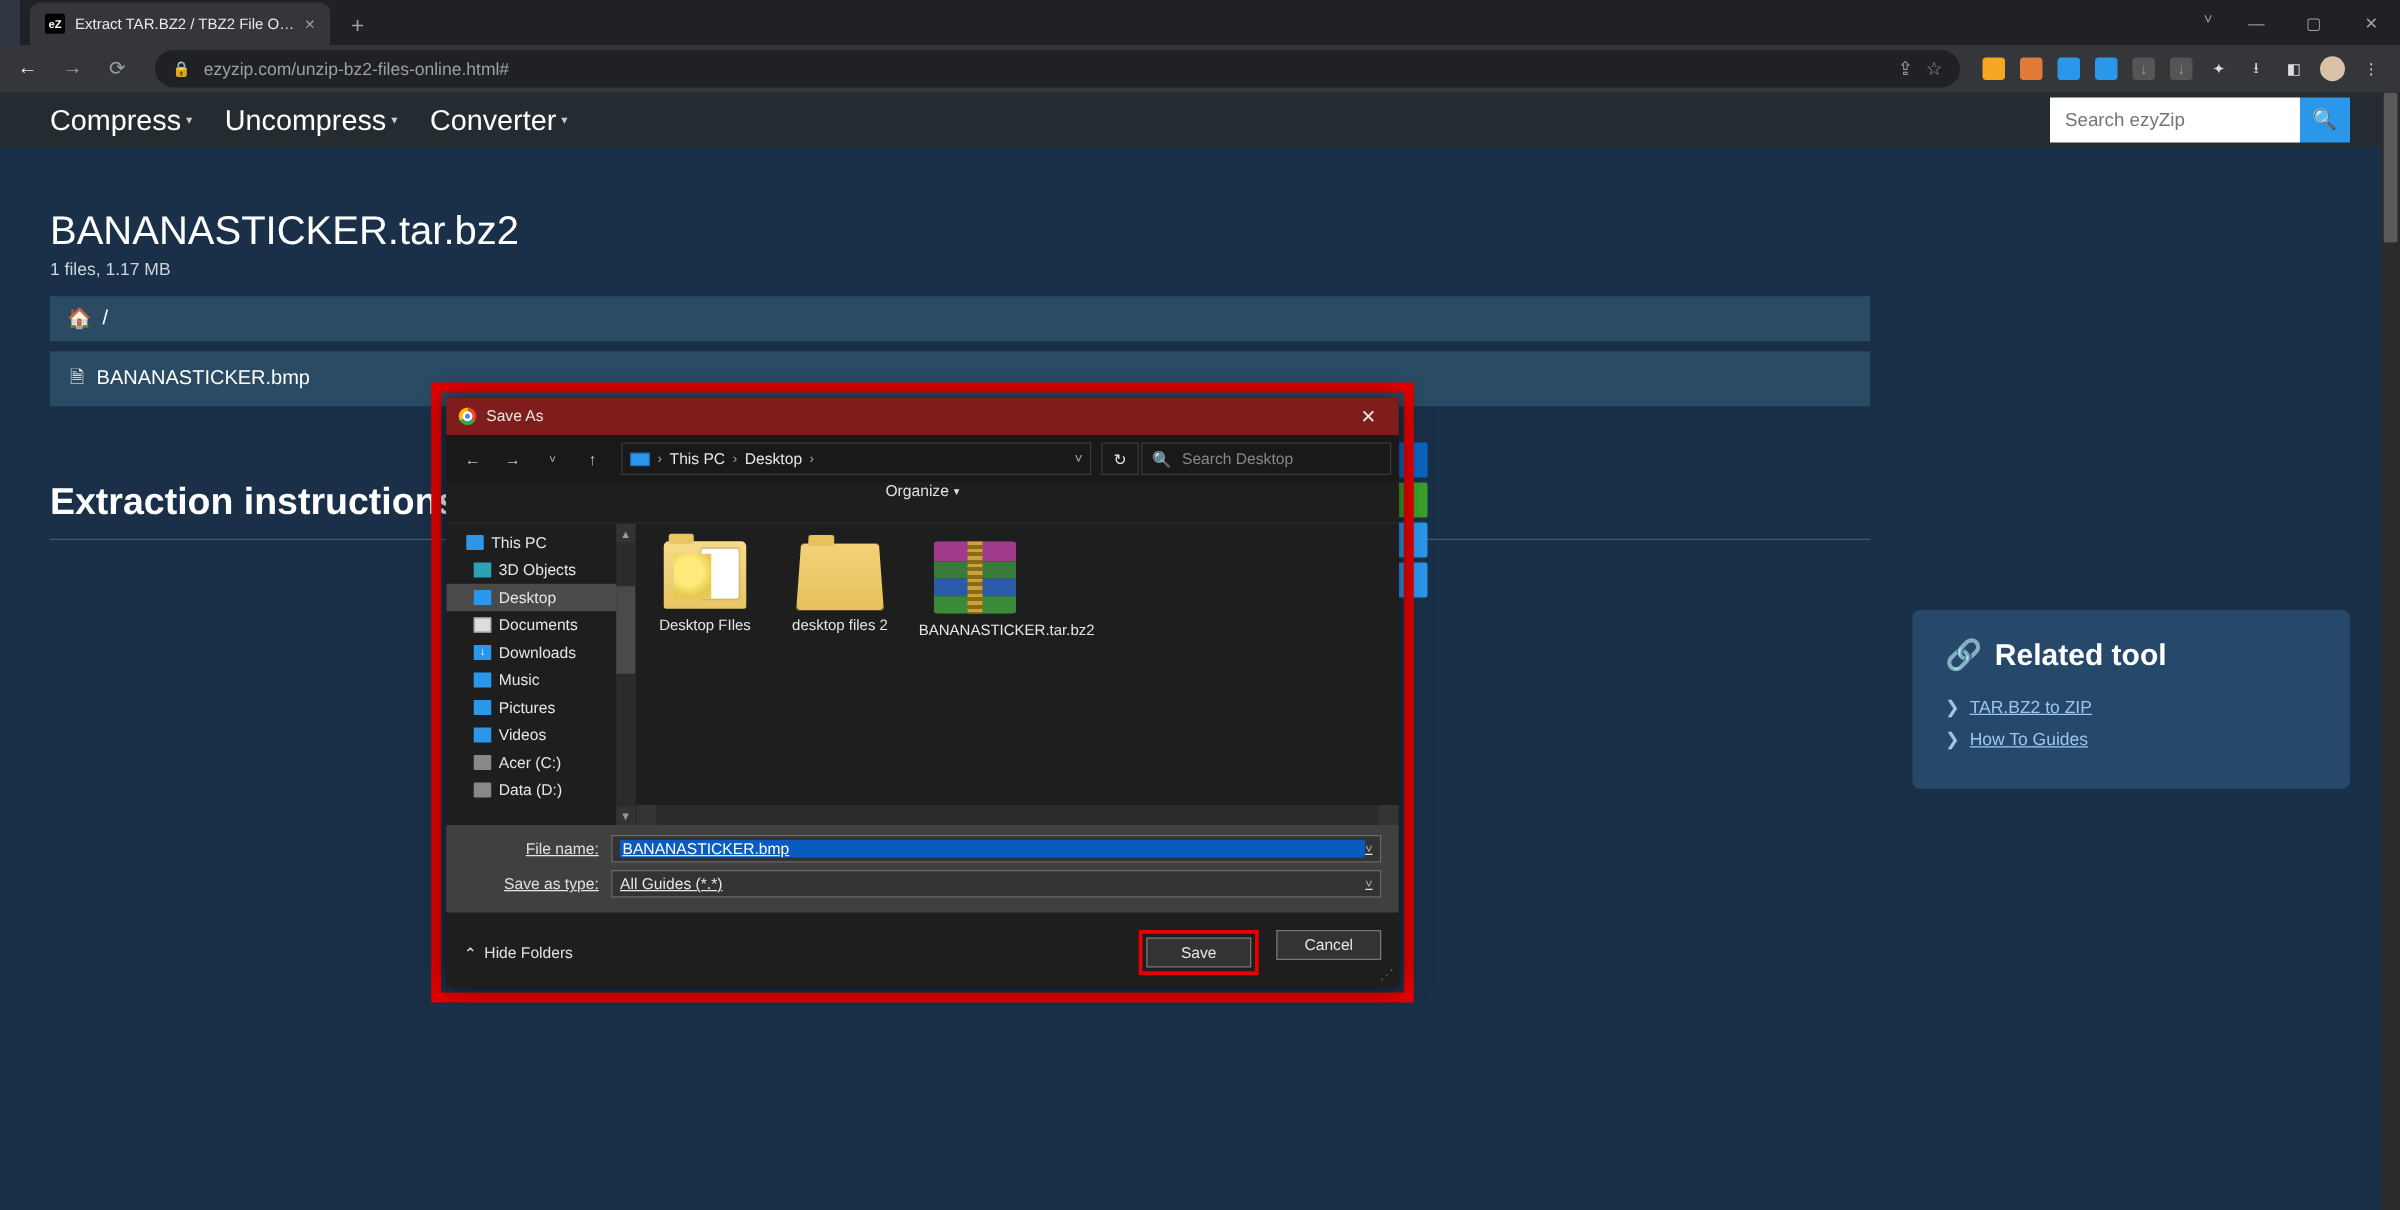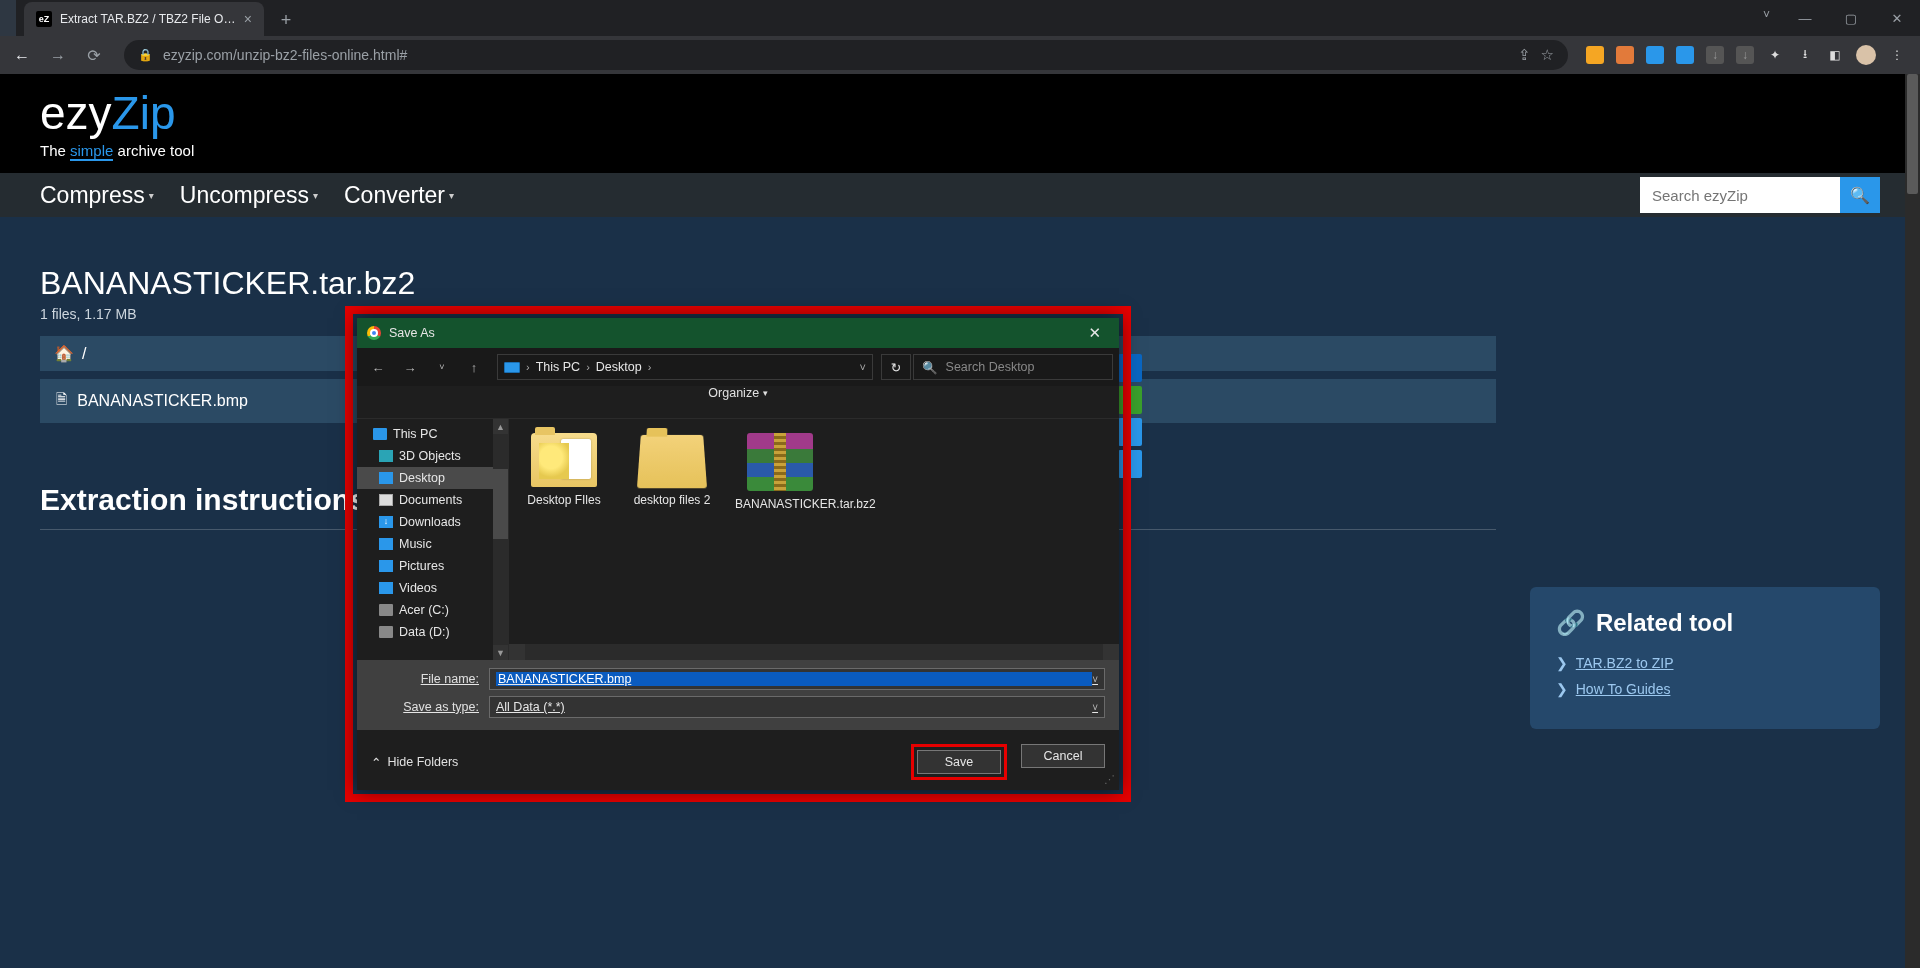--- a/index.html
+++ b/index.html
@@ -64,21 +64,21 @@
   .side-links a { color:#9cc8ef; font-size:14px; text-decoration:underline;}
   .chev { color:#9cc8ef; font-size:14px;}
   .social-col { position:absolute; left:1118px; top:280px; display:flex; flex-direction:column; gap:4px;}
   .social-btn { width:24px; height:28px; border-radius:2px;}
 
   
   .overlay-border { position:absolute; border:8px solid #e60000; top:232px; left:345px; width:786px; height:496px; pointer-events:none;}
 
   
   .saveas { position:absolute; top:244px; left:357px; width:762px; height:472px; background:#1e1e1e; color:#e6e6e6; box-shadow:0 0 20px rgba(0,0,0,0.6); display:flex; flex-direction:column; font-size:12.5px;}
-  .sa-title { height:30px; background:#14532d; display:flex; align-items:center; padding:0 10px; justify-content:space-between;}
+  .sa-title { height:30px; background:#7f1d1d; display:flex; align-items:center; padding:0 10px; justify-content:space-between;}
   .sa-title-left { display:flex; align-items:center; gap:8px;}
   .sa-chrome-icon { width:14px; height:14px; border-radius:50%; background:conic-gradient(#ea4335 0 120deg,#34a853 120deg 240deg,#fbbc05 240deg 360deg); position:relative;}
   .sa-chrome-icon::after{content:"";position:absolute;inset:3px;border-radius:50%;background:#4285f4;border:2px solid #fff;}
   .sa-close { font-size:15px; cursor:pointer; padding:4px 8px;}
   .sa-nav { height:38px; background:#191919; display:flex; align-items:center; padding:0 6px; gap:2px;}
   .sa-nav-btn { width:30px; height:28px; display:flex; align-items:center; justify-content:center; color:#bdbdbd; cursor:pointer; font-size:13px;}
   .sa-path { flex:1; background:#191919; border:1px solid #3a3a3a; height:26px; margin:0 6px; display:flex; align-items:center; padding:0 6px; gap:6px;}
   .pc-icon { width:16px; height:11px; background:#2a97ea; border:1px solid #1a6fb3; border-radius:1px;}
   .path-sep { color:#aaa; font-size:11px;}
   .sa-path-end { margin-left:auto; display:flex; gap:6px; align-items:center;}
@@ -183,29 +183,20 @@
     <div class="ext" style="border-radius:50%; background:#d9c2a8; width:20px; height:20px;"></div>
     <div class="ext" style="color:#ddd">⋮</div>
   </div>
 </div>
 
 <div class="page">
   <div class="page-scrollbar">
       <div class="page-scrollbar-thumb"></div>
     </div>
 
-  <div class="page-header">
-    <div class="logo">
-      <span class="ezy">ezy</span>
-        <span class="zip">Zip</span>
-    </div>
-    <div class="tagline">
-      <span>The </span><span class="simple">simple</span><span> archive tool</span>
-    </div>
-  </div>
 
   <div class="nav-menu">
     <div class="menus">
       <div class="menu-item">Compress</div>
       <div class="menu-item">Uncompress</div>
       <div class="menu-item">Converter</div>
     </div>
     <div class="search-wrap">
       <input class="search-input" placeholder="Search ezyZip" style="">
       <button class="search-btn"><span>🔍</span></button>
@@ -382,21 +373,21 @@
       <div class="sa-row">
         <label>File name:</label>
         <div class="sa-field">
           <span class="val hl">BANANASTICKER.bmp</span>
           <span class="dd">˅</span>
         </div>
       </div>
       <div class="sa-row">
         <label>Save as type:</label>
         <div class="sa-field">
-          <span class="val">All Data (*.*)</span>
+          <span class="val">All Guides (*.*)</span>
           <span class="dd">˅</span>
         </div>
       </div>
     </div>
 
     <div class="sa-footer">
       <div class="hide-folders">
         <span>⌃</span>
         <span>Hide Folders</span>
       </div>

